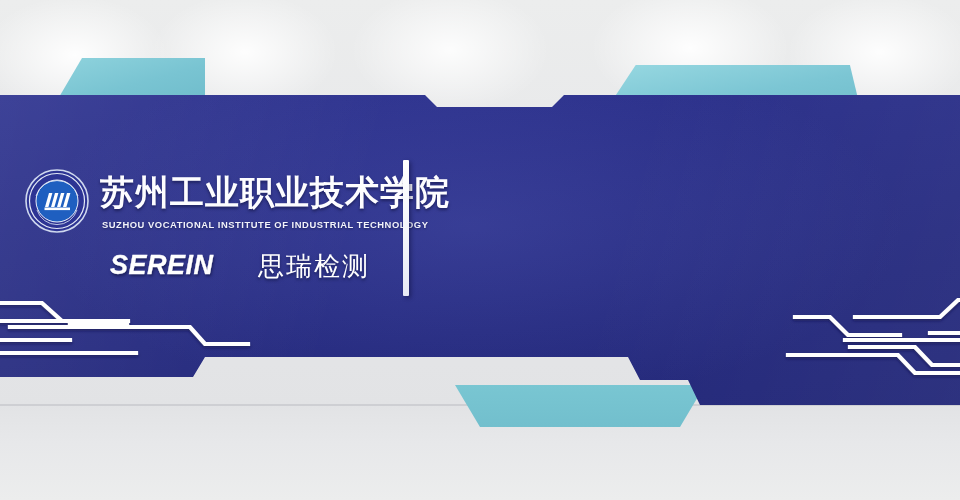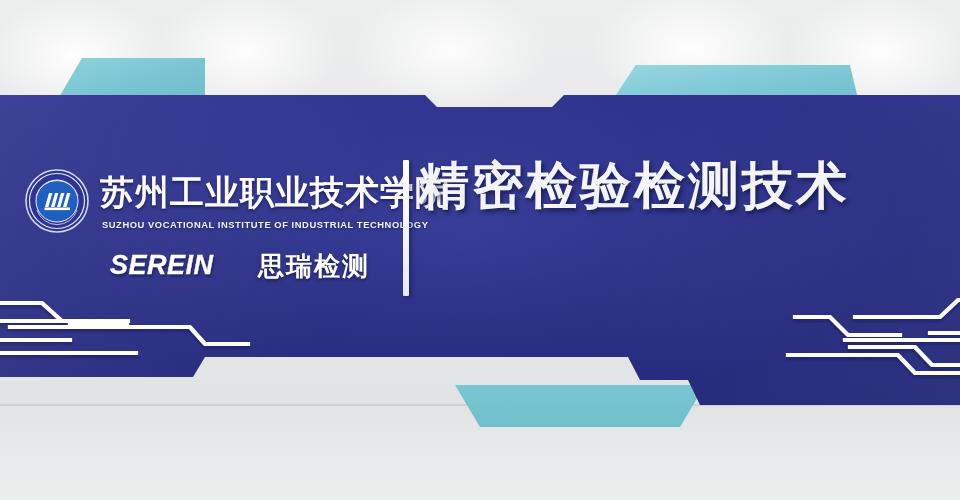--- a/index.html
+++ b/index.html
@@ -95,21 +95,21 @@
     position:absolute;left:0;top:0;
     color:#ffffff;font-size:27px;line-height:34px;font-weight:800;
     font-style:italic;letter-spacing:.5px;
     font-family:"Liberation Sans","DejaVu Sans",sans-serif;
     text-shadow:1px 2px 3px rgba(10,12,50,.6);
     text-align:right;
     -webkit-text-stroke:.3px #ffffff;
   }
   .brand-cn{
     position:absolute;left:148px;top:1px;
-    color:#ffffff;font-size:26px;line-height:34px;font-weight:700;
+    color:#ffffff;font-size:26px;line-height:34px;font-weight:400;
     letter-spacing:2px;
     font-family:"DejaVu Sans","Liberation Sans",sans-serif;
     text-shadow:0 2px 3px rgba(10,12,50,.55);
   }
 
   
   .divider{
     position:absolute;left:403px;top:160px;width:6px;height:136px;
     background:linear-gradient(180deg,#ffffff 0%,#f4f5fb 50%,#e7e9f4 100%);
     box-shadow:2px 2px 4px rgba(10,12,50,.45);
@@ -189,16 +189,15 @@
 
     <div class="brand-row">
       <span class="brand-en">SEREIN</span>
       <span class="brand-cn">思瑞检测</span>
     </div>
   </div>
 
   <div class="divider"></div>
 
   <div class="title">
-    <span class="title-line">精密检验检测技术</span>
   </div>
 
 </div>
 
 </body></html>

